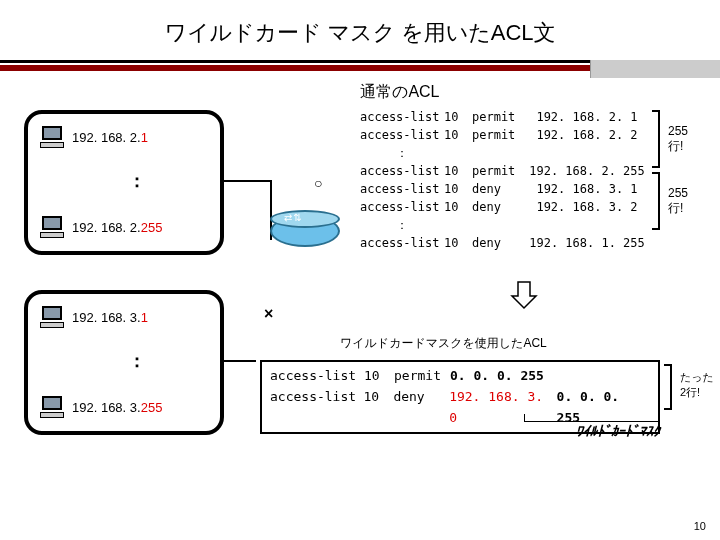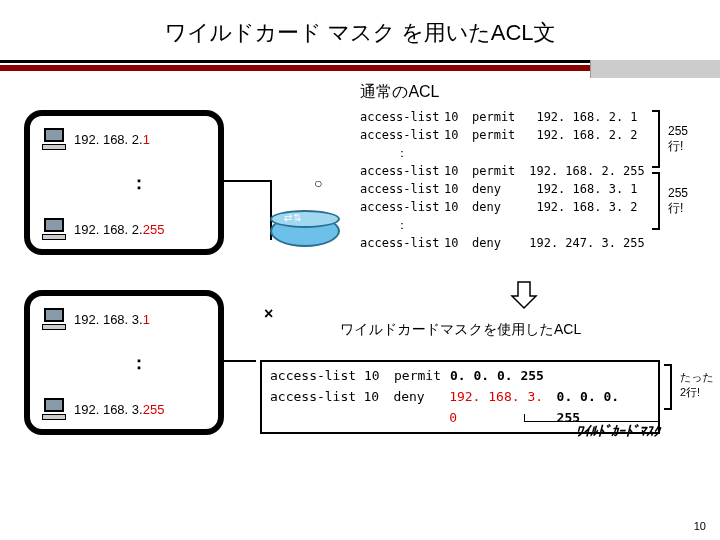--- a/index.html
+++ b/index.html
@@ -4,21 +4,21 @@
 <style>
   * { box-sizing: border-box; margin: 0; padding: 0; }
   body { font-family: "Meiryo", "MS Gothic", sans-serif; width: 720px; height: 540px; position: relative; background: #fff; color: #000; font-size: 13px; }
   .title-area { padding: 18px 0 10px 0; text-align: center; font-size: 22px; }
   .rules { position: absolute; top: 60px; left: 0; right: 0; }
   .rules .line1 { height: 3px; background: #000; }
   .rules .line2 { height: 6px; background: #8B0000; margin-top: 2px; }
   .rules .tail { position: absolute; right: 0; top: 0; width: 130px; height: 18px; background: #ccc; border-left: 1px solid #999; }
   .content { position: absolute; top: 80px; left: 0; right: 0; bottom: 0; }
 
-  .subnet-box { position: absolute; border: 6px solid #000000; border-radius: 18px; width: 200px; height: 145px; left: 24px; background: #fff; }
+  .subnet-box { position: absolute; border: 4px solid #000000; border-radius: 18px; width: 200px; height: 145px; left: 24px; background: #fff; }
   .sub1 { top: 30px; }
   .sub2 { top: 210px; padding-left: 30px; }
 
   .host { position: absolute; left: 10px; width: 170px; height: 26px; display: flex; align-items: center; gap: 6px; }
   .pc { width: 28px; height: 22px; position: relative; }
   .pc .mon { width: 20px; height: 14px; border: 2px solid #000; background: #89a; position: absolute; top: 0; left: 4px; }
   .pc .base { width: 24px; height: 6px; border: 1px solid #000; background: #ccc; position: absolute; bottom: 0; left: 2px; }
   .ip { font-size: 13px; }
   .red { color: #d00; }
   .vdots { position: absolute; left: 100px; font-size: 18px; font-weight: bold; }
@@ -39,21 +39,21 @@
   .brace::before { top: 0; } .brace::after { bottom: 0; }
   .brace1 { left: 652px; top: 30px; height: 58px; }
   .brace2 { left: 652px; top: 92px; height: 58px; }
   .count { position: absolute; font-size: 12px; }
   .count1 { left: 668px; top: 44px; }
   .count2 { left: 668px; top: 106px; }
 
   .downarrow { position: absolute; left: 510px; top: 200px; }
   .downarrow svg { display: block; }
 
-  .wild-header { position: absolute; left: 340px; top: 241px; font-size: 14px; }
+  .wild-header { position: absolute; left: 340px; top: 255px; font-size: 12px; }
   .wild-box { position: absolute; left: 260px; top: 280px; width: 400px; border: 2px solid #000; padding: 4px 8px; font-size: 13px; font-family: "MS Gothic","Meiryo",monospace; line-height: 1.6; }
   .wild-box .net { color: #d00; }
   .wild-box .mask { font-weight: bold; }
   .brace3 { left: 664px; top: 284px; height: 46px; }
   .count3 { position: absolute; left: 680px; top: 290px; font-size: 11px; }
 
   .underbrace { position: absolute; left: 524px; top: 334px; width: 136px; text-align: right; font-family: Liberation Serif, serif; }
   .underbrace .tick { height: 8px; border-left: 1px solid #000; border-right: 1px solid #000; border-bottom: 1px solid #000; width: 136px; }
   .underbrace .lbl { margin-top: 2px; font-size: 14px; font-weight: bold; font-style: italic; }
 
@@ -154,21 +154,21 @@
         <span class="col-a">access-list</span>
         <span class="col-b">10</span>
         <span class="col-c">deny</span>
         <span class="col-d">192. 168. 3. 2</span>
       </div>
     <div class="aclvdots">：</div>
     <div class="acl-row">
         <span class="col-a">access-list</span>
         <span class="col-b">10</span>
         <span class="col-c">deny</span>
-        <span class="col-d">192. 247. 3. 255</span>
+        <span class="col-d">192. 168. 1. 255</span>
       </div>
   </div>
   <div class="brace brace1"></div>
   <div class="brace brace2"></div>
   <div class="count count1"><span>255</span><br><span>行!</span></div>
   <div class="count count2"><span>255</span><br><span>行!</span></div>
 
   <div class="downarrow">
     <svg width="28" height="30">
         <path d="M8 2 h12 v14 h6 l-12 12 l-12 -12 h6 z" fill="#fff" stroke="#000" stroke-width="1.5"></path>

